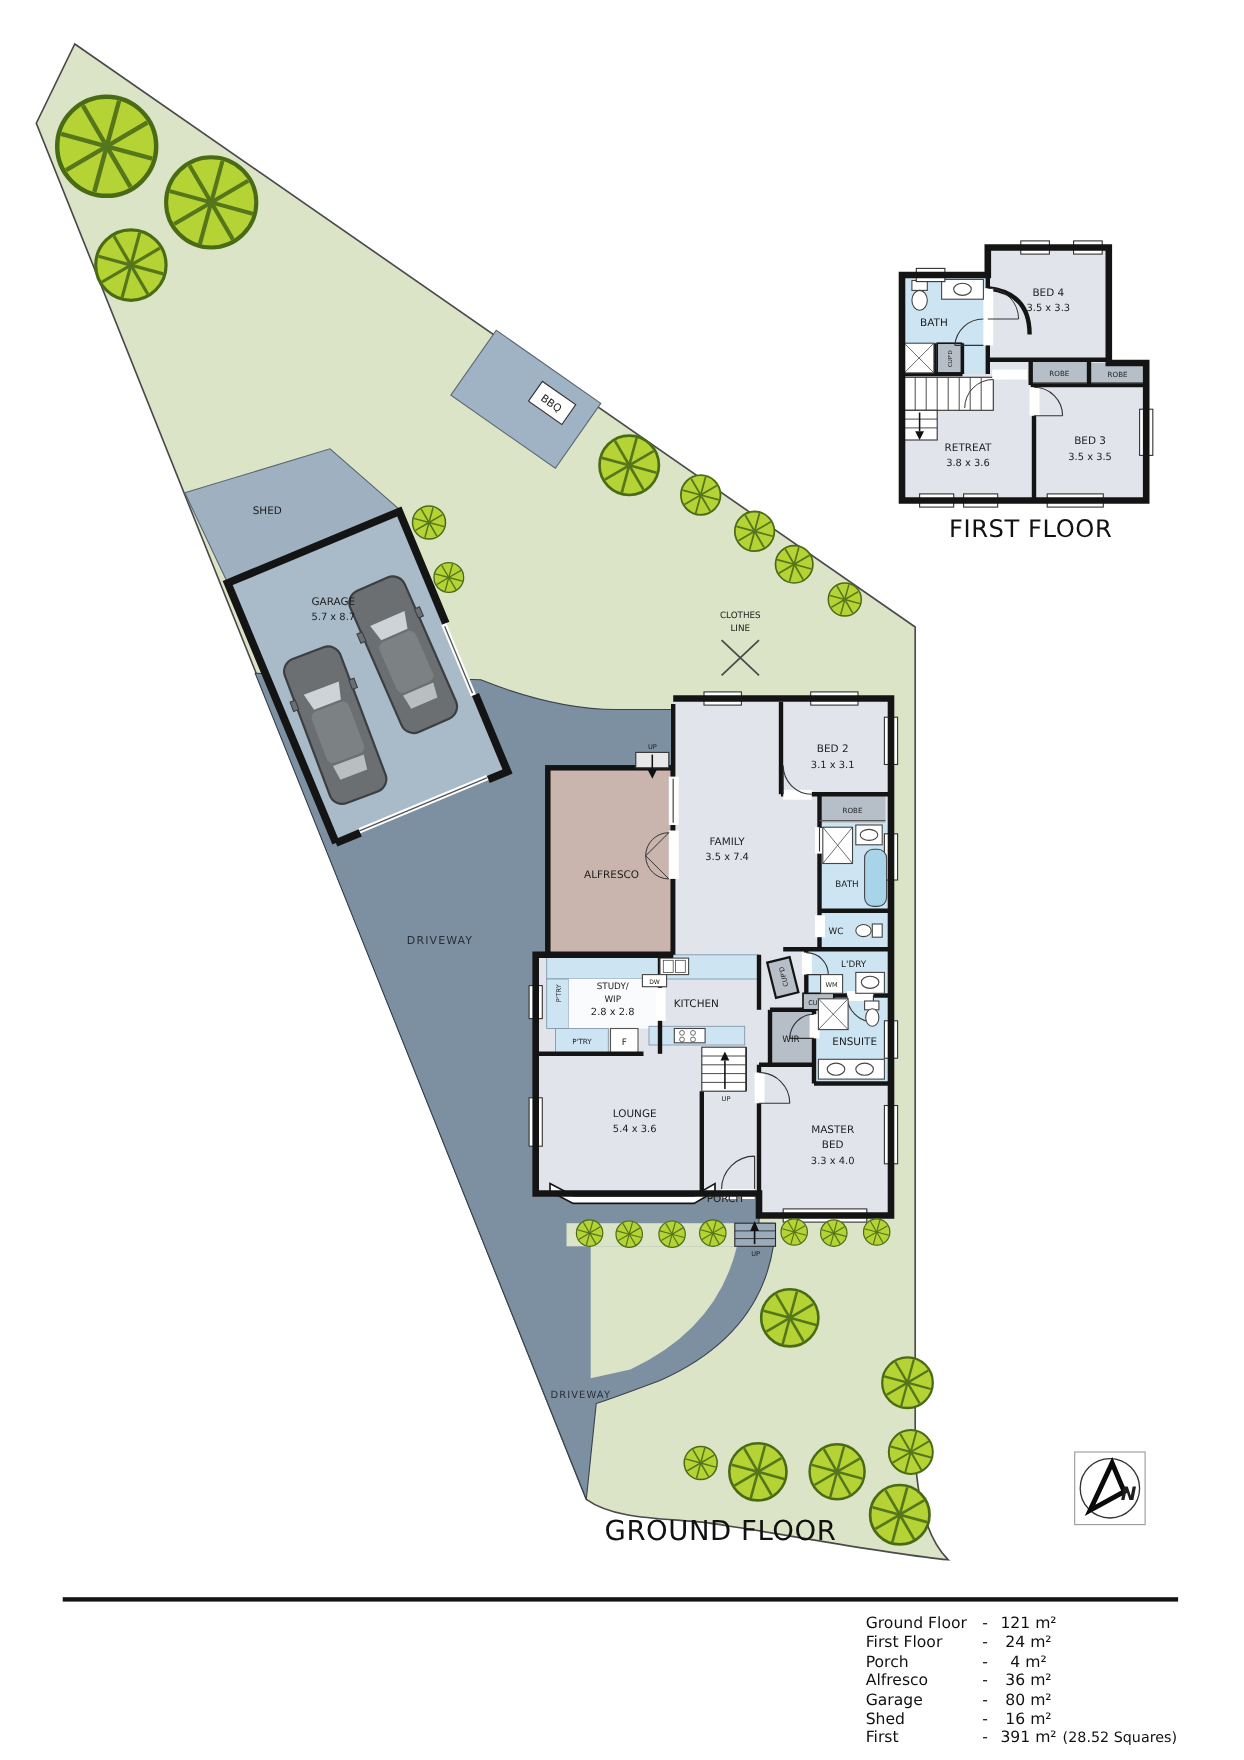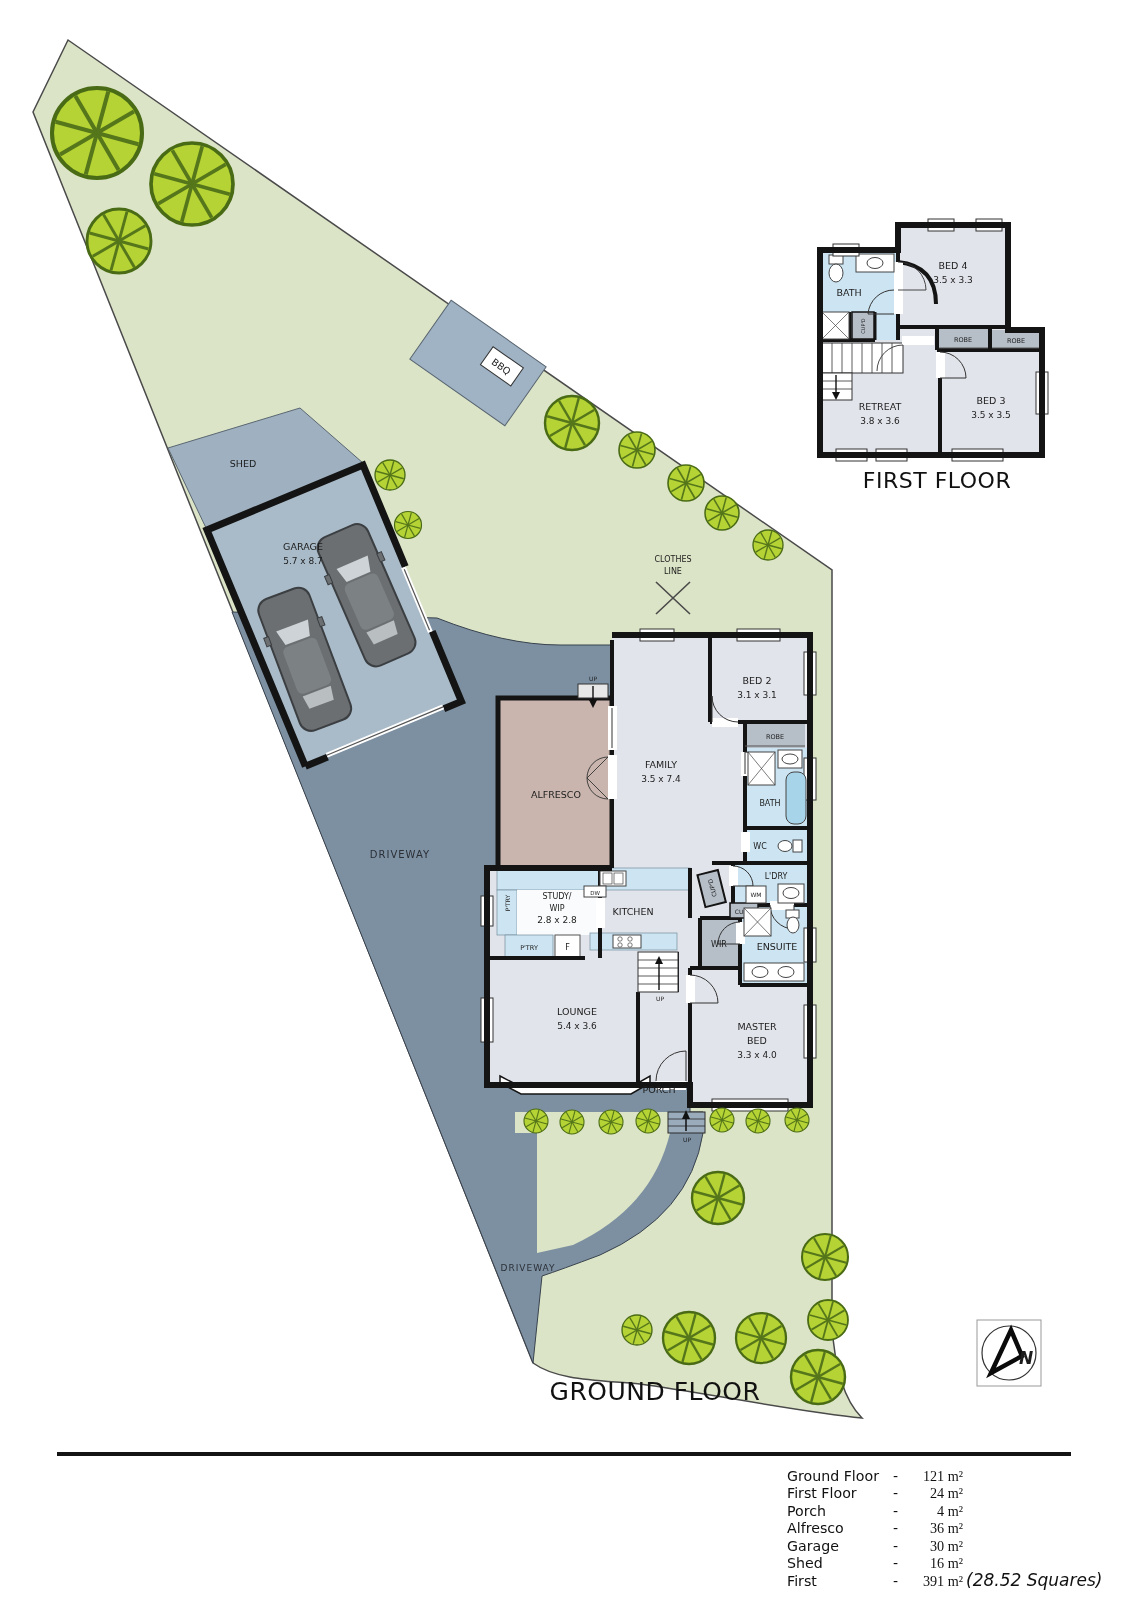--- a/index.html
+++ b/index.html
@@ -11,22 +11,22 @@
   .sm{font-size:8px;text-anchor:middle;}
   .tiny{font-size:6.5px;text-anchor:middle;}
   .vtx{font-size:6px;text-anchor:middle;}
   .site-lbl{font-size:10px;text-anchor:middle;letter-spacing:1px;fill:#2a2f36;}
   .title{font-size:25px;text-anchor:middle;letter-spacing:.5px;fill:#111;}
   .title2{font-size:22px;text-anchor:middle;letter-spacing:.5px;fill:#111;}
   .legend{position:absolute;left:787px;top:1468px;font-size:14.2px;color:#111;}
   .lrow{display:flex;align-items:baseline;line-height:17.4px;white-space:nowrap;}
   .ll{display:inline-block;width:106px;}
   .ld{display:inline-block;width:14px;}
-  .lv{display:inline-block;width:56px;text-align:right;font-family:Liberation Serif, serif;}
-  .ls{display:inline-block;padding-left:3px;font-size:17px;font-style:italic;}
+  .lv{display:inline-block;width:56px;text-align:center;}
+  .ls{display:inline-block;padding-left:3px;font-size:13px;}
   .rule{position:absolute;left:57px;top:1452px;width:1014px;height:4px;background:#141414;}
 </style>
 </head>
 <body>
 
 <div class="page">
 <svg width="1131" height="1600" viewBox="0 0 1131 1600">
 
   <defs>
     <g id="treeSym">
@@ -453,21 +453,21 @@
         <span class="lv">4 m²</span>
   </div>
   <div class="lrow">
     <span class="ll">Alfresco</span>
         <span class="ld">-</span>
         <span class="lv">36 m²</span>
   </div>
   <div class="lrow">
     <span class="ll">Garage</span>
         <span class="ld">-</span>
-        <span class="lv">30 m²</span>
+        <span class="lv">80 m²</span>
   </div>
   <div class="lrow">
     <span class="ll">Shed</span>
         <span class="ld">-</span>
         <span class="lv">16 m²</span>
   </div>
   <div class="lrow">
     <span class="ll">First</span>
         <span class="ld">-</span>
         <span class="lv">391 m²</span>

